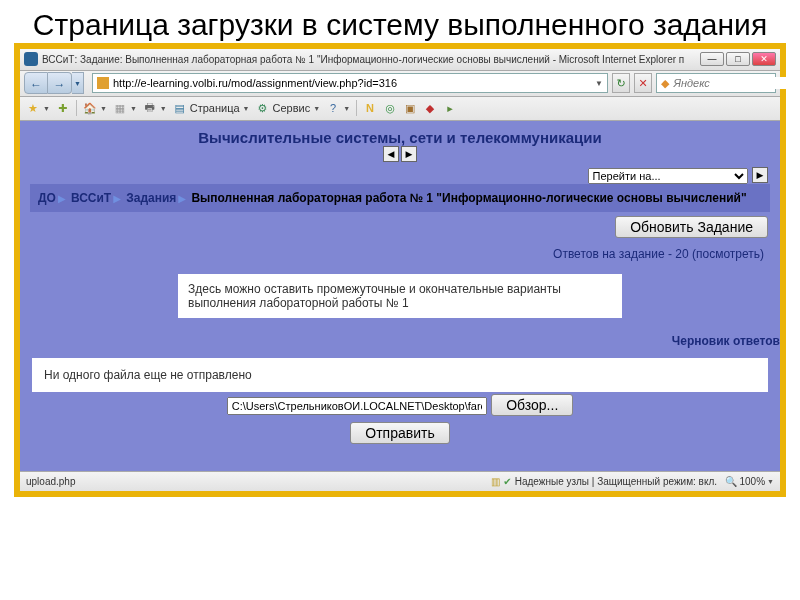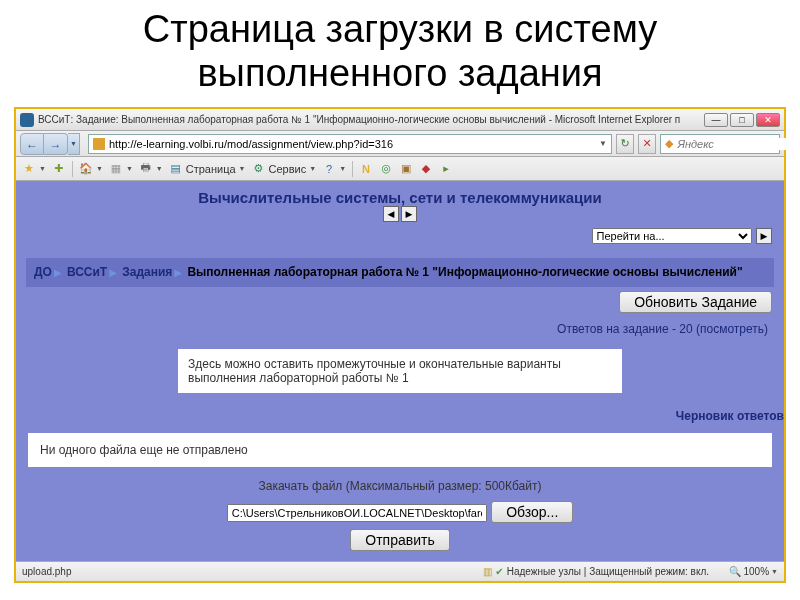--- a/index.html
+++ b/index.html
@@ -1,20 +1,20 @@
 <!DOCTYPE html>
 <html><head>
 <meta charset="utf-8">
 <style>
   * { box-sizing: border-box; margin: 0; padding: 0; }
   body { font-family: Arial, sans-serif; background: #fff; width: 800px; height: 600px; overflow: hidden; }
   
-  .slide-title { font-size: 38px; text-align: center; padding: 8px 20px 12px; color: #000; font-weight: normal; line-height: 1.15; }
-  
-  .browser-window { margin: 0 14px; border: 2px solid #eab308; background: #fff; }
+  .slide-title { font-size: 30px; text-align: center; padding: 8px 20px 0; color: #000; font-weight: normal; line-height: 1.15; }
+  
+  .browser-window { margin: 0 14px; border: 6px solid #eab308; background: #fff; }
   
   .window-titlebar { background: linear-gradient(#f7f7f7, #e0e0e0); border-bottom: 1px solid #aaa; display: flex; align-items: center; height: 22px; padding: 0 4px; font-size: 10px; }
   .window-titlebar .favicon { width: 14px; height: 14px; background: #2a6496; border-radius: 3px; margin-right: 4px; }
   .window-titlebar .title { flex: 1; white-space: nowrap; overflow: hidden; color: #333; }
   .window-controls { display: flex; gap: 2px; }
   .win-btn { width: 24px; height: 14px; border: 1px solid #888; background: linear-gradient(#f8f8f8,#ddd); font-size: 9px; display: flex; align-items: center; justify-content: center; border-radius: 2px; cursor: pointer; }
   .win-btn.close { background: linear-gradient(#f7a,#d44); color: #fff; }
   
   .addr-bar { background: linear-gradient(#f2f2f2,#e4e4e4); border-bottom: 1px solid #aaa; display: flex; align-items: center; height: 26px; padding: 2px 4px; gap: 4px; font-size: 11px; }
   .nav-btns { display: flex; align-items: center; gap: 0; margin-right: 4px; }
@@ -35,21 +35,21 @@
   .cmd-ico { width:14px; height:14px; display:inline-flex; align-items:center; justify-content:center; font-size:11px;}
   .cmd-sep { width:1px; height:16px; background:#bbb;}
   .drop-tri { font-size:7px; color:#555;}
   
   .page-area { background: #8087d3; min-height: 350px; position: relative; padding: 0; }
   
   .page-header { background: #8087d3; padding: 8px 12px 2px; display:flex; align-items:center;flex-direction:column;}
   .page-header h2 { color: #1b2a7a; font-size: 15px; font-weight: bold; flex:1;}
   .hdr-nav { display:flex; align-items:center; gap:2px;}
   .hdr-nav-btn { width:16px; height:16px; background:#eee; border:1px solid #666; display:flex; align-items:center; justify-content:center; font-size:9px; cursor:pointer;}
-  .jump-bar { text-align:right; padding: 2px 12px 14px;}
+  .jump-bar { text-align:right; padding: 2px 12px 0;}
   .jump-bar select { font-size:11px; width:160px;}
   
   .breadcrumb-box { background: #6a72c4; margin: 0 10px; padding: 6px 8px; font-size: 12px; color:#000; line-height:1.4;}
   .breadcrumb-box a { color: #1b2a7a; text-decoration: none; font-weight: bold; cursor:pointer;}
   .bc-arrow { color:#7090e0; font-size:10px; margin:0 2px;}
   .bc-text { color:#000; font-weight:bold;}
   
   .update-row { text-align:right; padding:4px 12px;}
   .std-btn { font-size:14px; padding:2px 14px; background:linear-gradient(#f7f7f7,#ddd); border:1px solid #888; border-radius:3px; cursor:pointer;}
   
@@ -60,21 +60,21 @@
   
   .section-title { text-align:right; color:#1b2a7a; font-weight:bold; font-size:12px; padding:12px 0 10px;}
   
   .file-status-box { background:#fff; margin: 0 12px; padding:10px 12px; font-size:12px; color:#333;}
   
   .upload-label { text-align:center; font-size:12px; color:#333; padding:12px 0 6px;}
   .file-row { text-align:center; padding:2px 0;}
   .file-row input[type=text]{ font-size:11px; width:260px; padding:1px 3px;}
   .submit-row { text-align:center; padding:4px 0 10px;}
   
-  .status-bar { background:linear-gradient(#f4f4f4,#e2e2e2); border-top:1px solid #aaa; height:20px; display:flex; align-items:center; font-size:10px; color:#333; padding:0 6px; gap:20px;}
+  .status-bar { background:linear-gradient(#f4f4f4,#e2e2e2); border-top:1px solid #aaa; height:20px; display:flex; align-items:center; font-size:10px; color:#333; padding:0 6px; gap:8px;}
   .status-bar .spacer { flex:1;}
   .status-seg { display:flex; align-items:center; gap:3px;}
   .shield-ico { color:#4a9a4a; font-size:10px;}
   .zoom-seg { display:flex; align-items:center; gap:2px;}
 </style>
 </head>
 <body>
 
 <div class="slide-title">Страница загрузки в систему выполненного задания</div>
 
@@ -194,21 +194,20 @@
     <div class="answers-link">
       <a>Ответов на задание - 20 (посмотреть)</a>
     </div>
 
     <div class="note-box">Здесь можно оставить промежуточные и окончательные варианты выполнения лабораторной работы № 1</div>
 
     <div class="section-title">Черновик ответов</div>
 
     <div class="file-status-box">Ни одного файла еще не отправлено</div>
 
-    <div class="upload-label">Закачать файл (Максимальный размер: 500Кбайт)</div>
     <div class="file-row">
       <input type="text" value="C:\Users\СтрельниковОИ.LOCALNET\Desktop\fares1.do" style="">
       <button class="std-btn">Обзор...</button>
     </div>
     <div class="submit-row">
       <button class="std-btn">Отправить</button>
     </div>
 
   </div>
 

